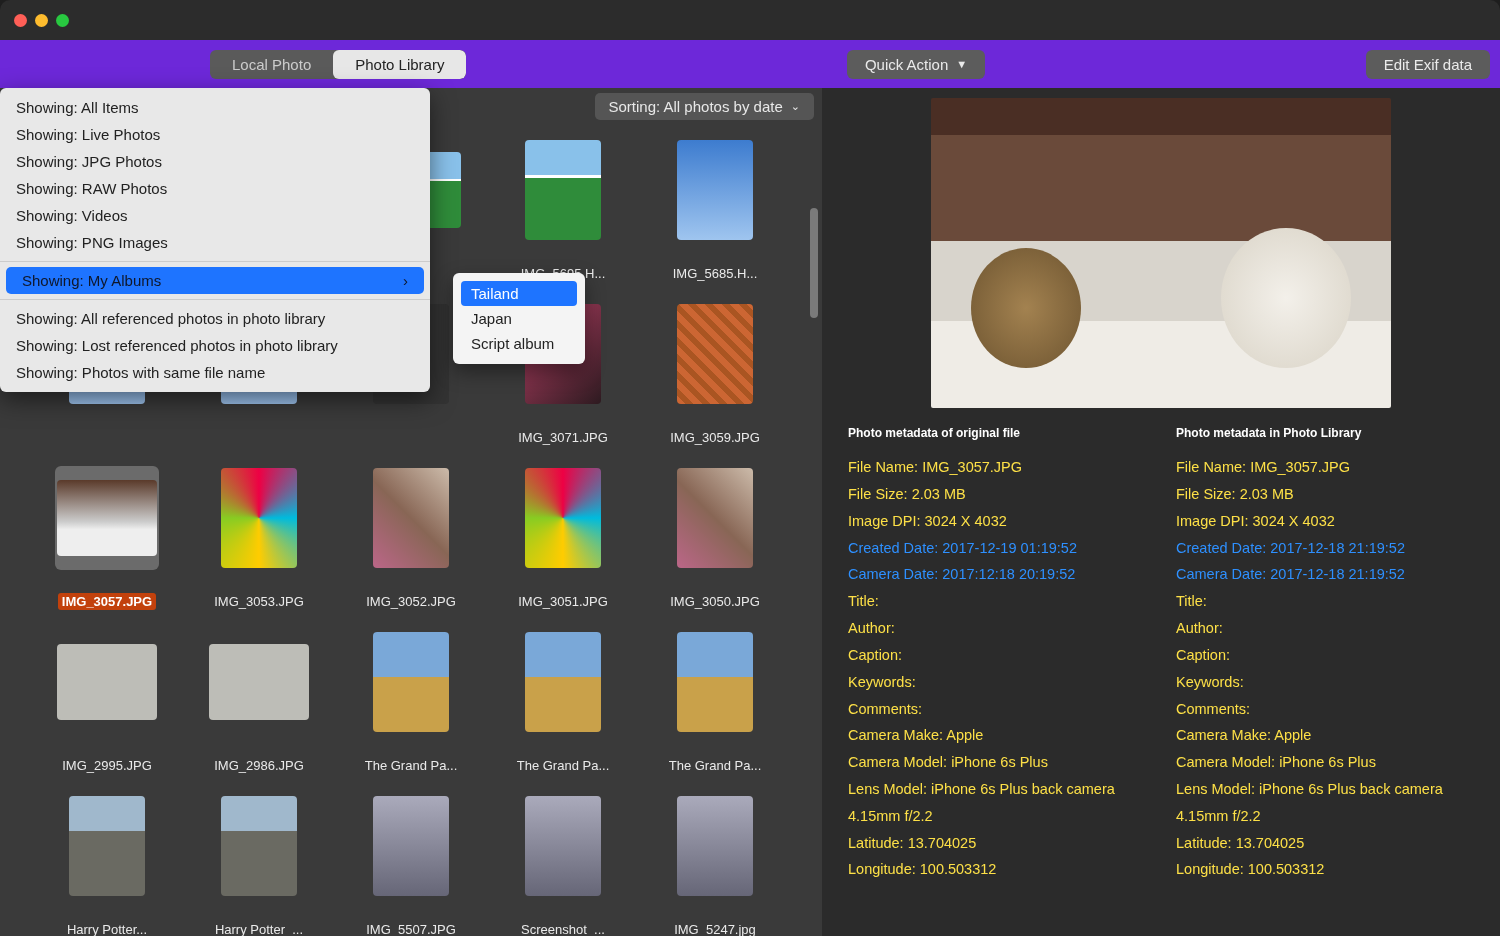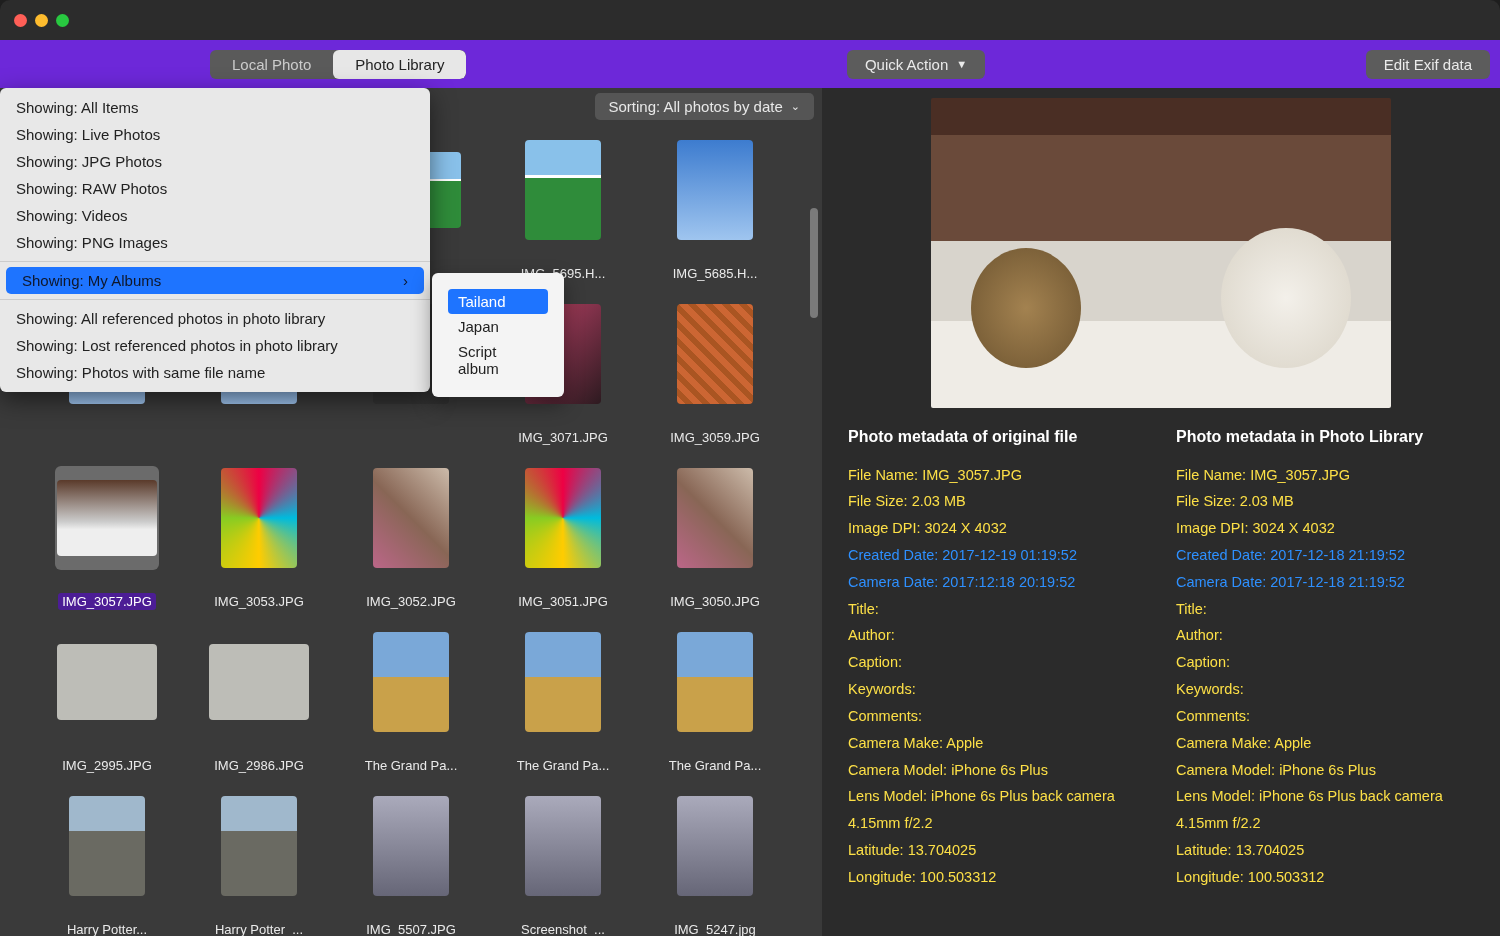--- a/index.html
+++ b/index.html
@@ -144,23 +144,24 @@
   font-size: 13px;
   color: #eaeaea;
   max-width: 120px;
   white-space: nowrap;
   overflow: hidden;
   text-overflow: ellipsis;
   text-align: center;
   padding: 1px 4px;
 }
 .cell.selected .caption {
-  background: #4c1d95;
+  background: #c2410c;
   color: #fff;
   border-radius: 3px;
+  font-weight: bold;
 }
 
 
 .img.landscape { width: 100px; height: 76px; }
 .img.portrait  { width: 76px; height: 100px; }
 .img.sky { background: linear-gradient(#5aa0e0 60%, #fff 60%, #fff 62%, #2a7a2a 62%); }
 .img.sky2 { background: linear-gradient(#3d7ccf, #9fc5ef); }
 .img.grass { background: linear-gradient(#89c1ea 35%, #fff 35%, #fff 38%, #2f8c3a 38%); }
 .img.market1 { background: linear-gradient(135deg, #b53f5b, #83324b 40%, #2d1a20); }
 .img.market2 { background: repeating-linear-gradient(45deg,#c63,#c63 6px,#a52 6px,#a52 12px); }
@@ -206,26 +207,26 @@
 .ctxmenu .mi.hi {
   background: #1e74ff;
   color: #0f172a;
   border-radius: 5px;
   margin: 2px 6px;
 }
 .ctxmenu .sep { height: 1px; background: #ccc; margin: 5px 0; }
 
 .submenu {
   position: absolute;
-  top: 185px; left: 432px;
+  top: 185px; left: 453px;
   width: 132px;
   background: #f4f4f4;
   border-radius: 6px;
   box-shadow: 0 8px 20px rgba(0,0,0,.4);
-  padding: 16px;
+  padding: 8px;
   z-index: 60;
 }
 .submenu .mi {
   padding: 4px 10px;
   font-size: 15px;
   color: #222;
   border-radius: 4px;
 }
 .submenu .mi.hi { background: #1e74ff; color: #fff; }
 
@@ -246,21 +247,21 @@
 }
 .preview::before{ left:40px; bottom:40px; width:110px; height:120px; background:radial-gradient(#a38250,#6d5430); }
 .preview::after{ right:40px; bottom:40px; width:130px; height:140px; background:radial-gradient(#f3f0ea,#d9d3c6); }
 
 .meta-cols {
   display: flex;
   gap: 30px;
 }
 .meta-col { flex: 1; font-size: 14.5px; line-height: 1.85; }
 .meta-col h3 {
-  font-size: 16px;
+  font-size: 12px;
   font-weight: 600;
   color: #fff;
   margin-bottom: 10px;
 }
 .meta-col .row { color: #fde047; }
 .meta-col .row.hl { color: #2e90ff; }
 </style>
 </head>
 <body>
 

